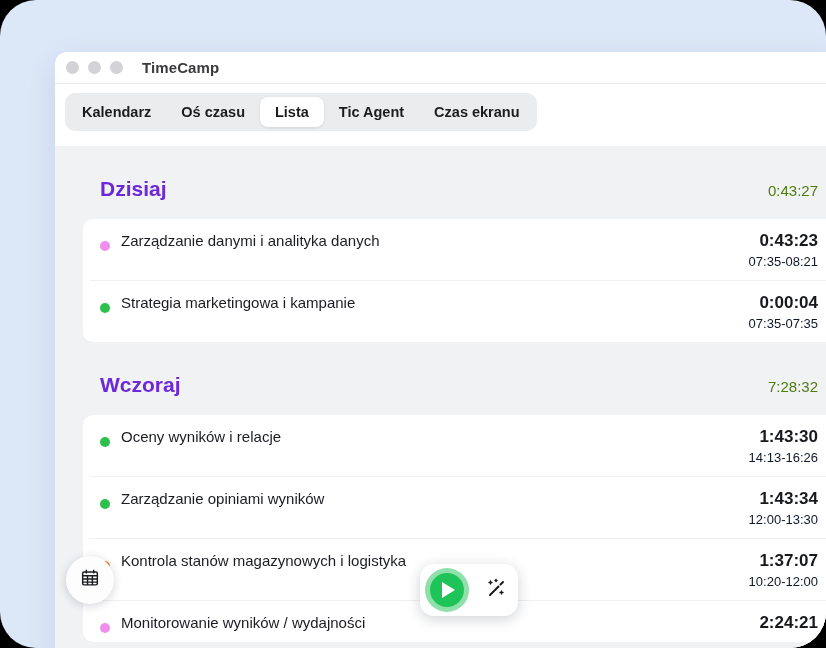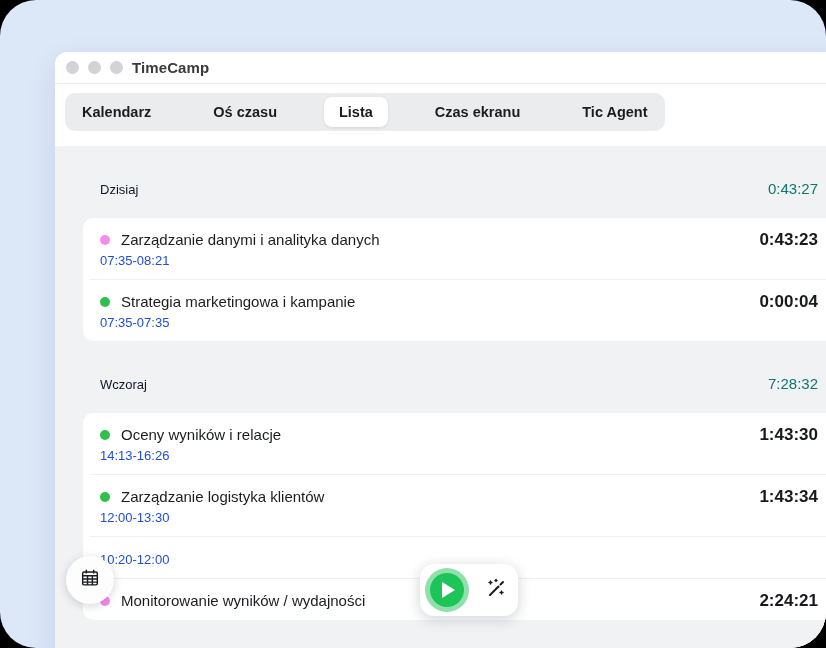--- a/index.html
+++ b/index.html
@@ -37,39 +37,39 @@
     border-bottom: 1px solid #ececee;
   }
   .traffic-dot {
     width: 13px;
     height: 13px;
     border-radius: 50%;
     background: #d2d2d7;
     margin-right: 9px;
   }
   .window-title {
+    margin-left: 10px;
     font-size: 15px;
     font-weight: 700;
     color: #3a3a3c;
     letter-spacing: .1px;
   }
   .tabbar {
     flex: 0 0 53px;
     background: #fff;
     padding: 9px 0 0 10px;
   }
   .segmented {
     display: inline-flex;
     align-items: center;
     background: #ebecee;
     border-radius: 10px;
     height: 38px;
     padding: 16px 2px;
     box-sizing: border-box;
-    gap: 32px;
   }
   .seg-tab {
     padding: 7px 15px;
     font-size: 14.5px;
     font-weight: 600;
     color: #1c1c1e;
     border-radius: 8px;
     cursor: default;
     white-space: nowrap;
   }
@@ -83,46 +83,46 @@
     background: #f1f2f4;
     overflow: hidden;
   }
   .section-header {
     display: flex;
     justify-content: space-between;
     align-items: baseline;
     padding: 32px 27px 17px 45px;
   }
   .section-title {
-    font-size: 13px;
-    font-weight: 400;
-    color: #0f172a;
+    font-size: 21px;
+    font-weight: 700;
+    color: #6d28d9;
     line-height: 22px;
   }
   .section-total {
     font-size: 15px;
-    color: #0f766e;
+    color: #4d7c0f;
     line-height: 22px;
   }
   .card {
     background: #ffffff;
     border-radius: 10px;
     margin-left: 28px;
   }
   .row {
     padding: 12px 27px 9px 17px;
   }
   .row-divider {
     height: 1px;
     background: #eef0f2;
     margin-left: 7px;
   }
   .row-main {
     display: flex;
-    align-items: center;
+    align-items: flex-end;
   }
   .dot {
     width: 10px;
     height: 10px;
     border-radius: 50%;
     margin-right: 11px;
     flex: 0 0 10px;
   }
   .row-label {
     flex: 1;
@@ -131,22 +131,23 @@
     color: #1b1d22;
     line-height: 20px;
   }
   .row-duration {
     font-size: 17px;
     font-weight: 700;
     color: #17191d;
     line-height: 20px;
   }
   .row-range {
+    text-align: right;
     font-size: 13px;
-    color: #1d4ed8;
+    color: #0f172a;
     line-height: 18px;
     margin-top: 2px;
   }
   .fab-calendar {
     position: absolute;
     left: 66px;
     top: 556px;
     width: 48px;
     height: 48px;
     border-radius: 50%;
@@ -217,22 +218,22 @@
       <div class="traffic-dot"></div>
       <div class="traffic-dot"></div>
       <div class="window-title">TimeCamp</div>
     </div>
 
     <div class="tabbar">
       <div class="segmented">
         <div class="seg-tab">Kalendarz</div>
         <div class="seg-tab">Oś czasu</div>
         <div class="seg-tab active">Lista</div>
+        <div class="seg-tab">Tic Agent</div>
         <div class="seg-tab">Czas ekranu</div>
-        <div class="seg-tab">Tic Agent</div>
       </div>
     </div>
 
     <div class="content">
 
       <div class="section-header">
         <div class="section-title">Dzisiaj</div>
         <div class="section-total">0:43:27</div>
       </div>
 
@@ -267,27 +268,32 @@
             <div class="dot" style="background-color: rgb(45, 193, 76);"></div>
             <div class="row-label">Oceny wyników i relacje</div>
             <div class="row-duration">1:43:30</div>
           </div>
           <div class="row-range">14:13-16:26</div>
         </div>
         <div class="row-divider"></div>
         <div class="row">
           <div class="row-main">
             <div class="dot" style="background-color: rgb(45, 193, 76);"></div>
-            <div class="row-label">Zarządzanie logistyka klientów</div>
+            <div class="row-label">Zarządzanie opiniami wyników</div>
             <div class="row-duration">1:43:34</div>
           </div>
           <div class="row-range">12:00-13:30</div>
         </div>
         <div class="row-divider"></div>
         <div class="row">
+          <div class="row-main">
+            <div class="dot" style="background-color: rgb(240, 131, 47);"></div>
+            <div class="row-label">Kontrola stanów magazynowych i logistyka</div>
+            <div class="row-duration">1:37:07</div>
+          </div>
           <div class="row-range">10:20-12:00</div>
         </div>
         <div class="row-divider"></div>
         <div class="row">
           <div class="row-main">
             <div class="dot" style="background-color: rgb(241, 141, 237);"></div>
             <div class="row-label">Monitorowanie wyników / wydajności</div>
             <div class="row-duration">2:24:21</div>
           </div>
         </div>

